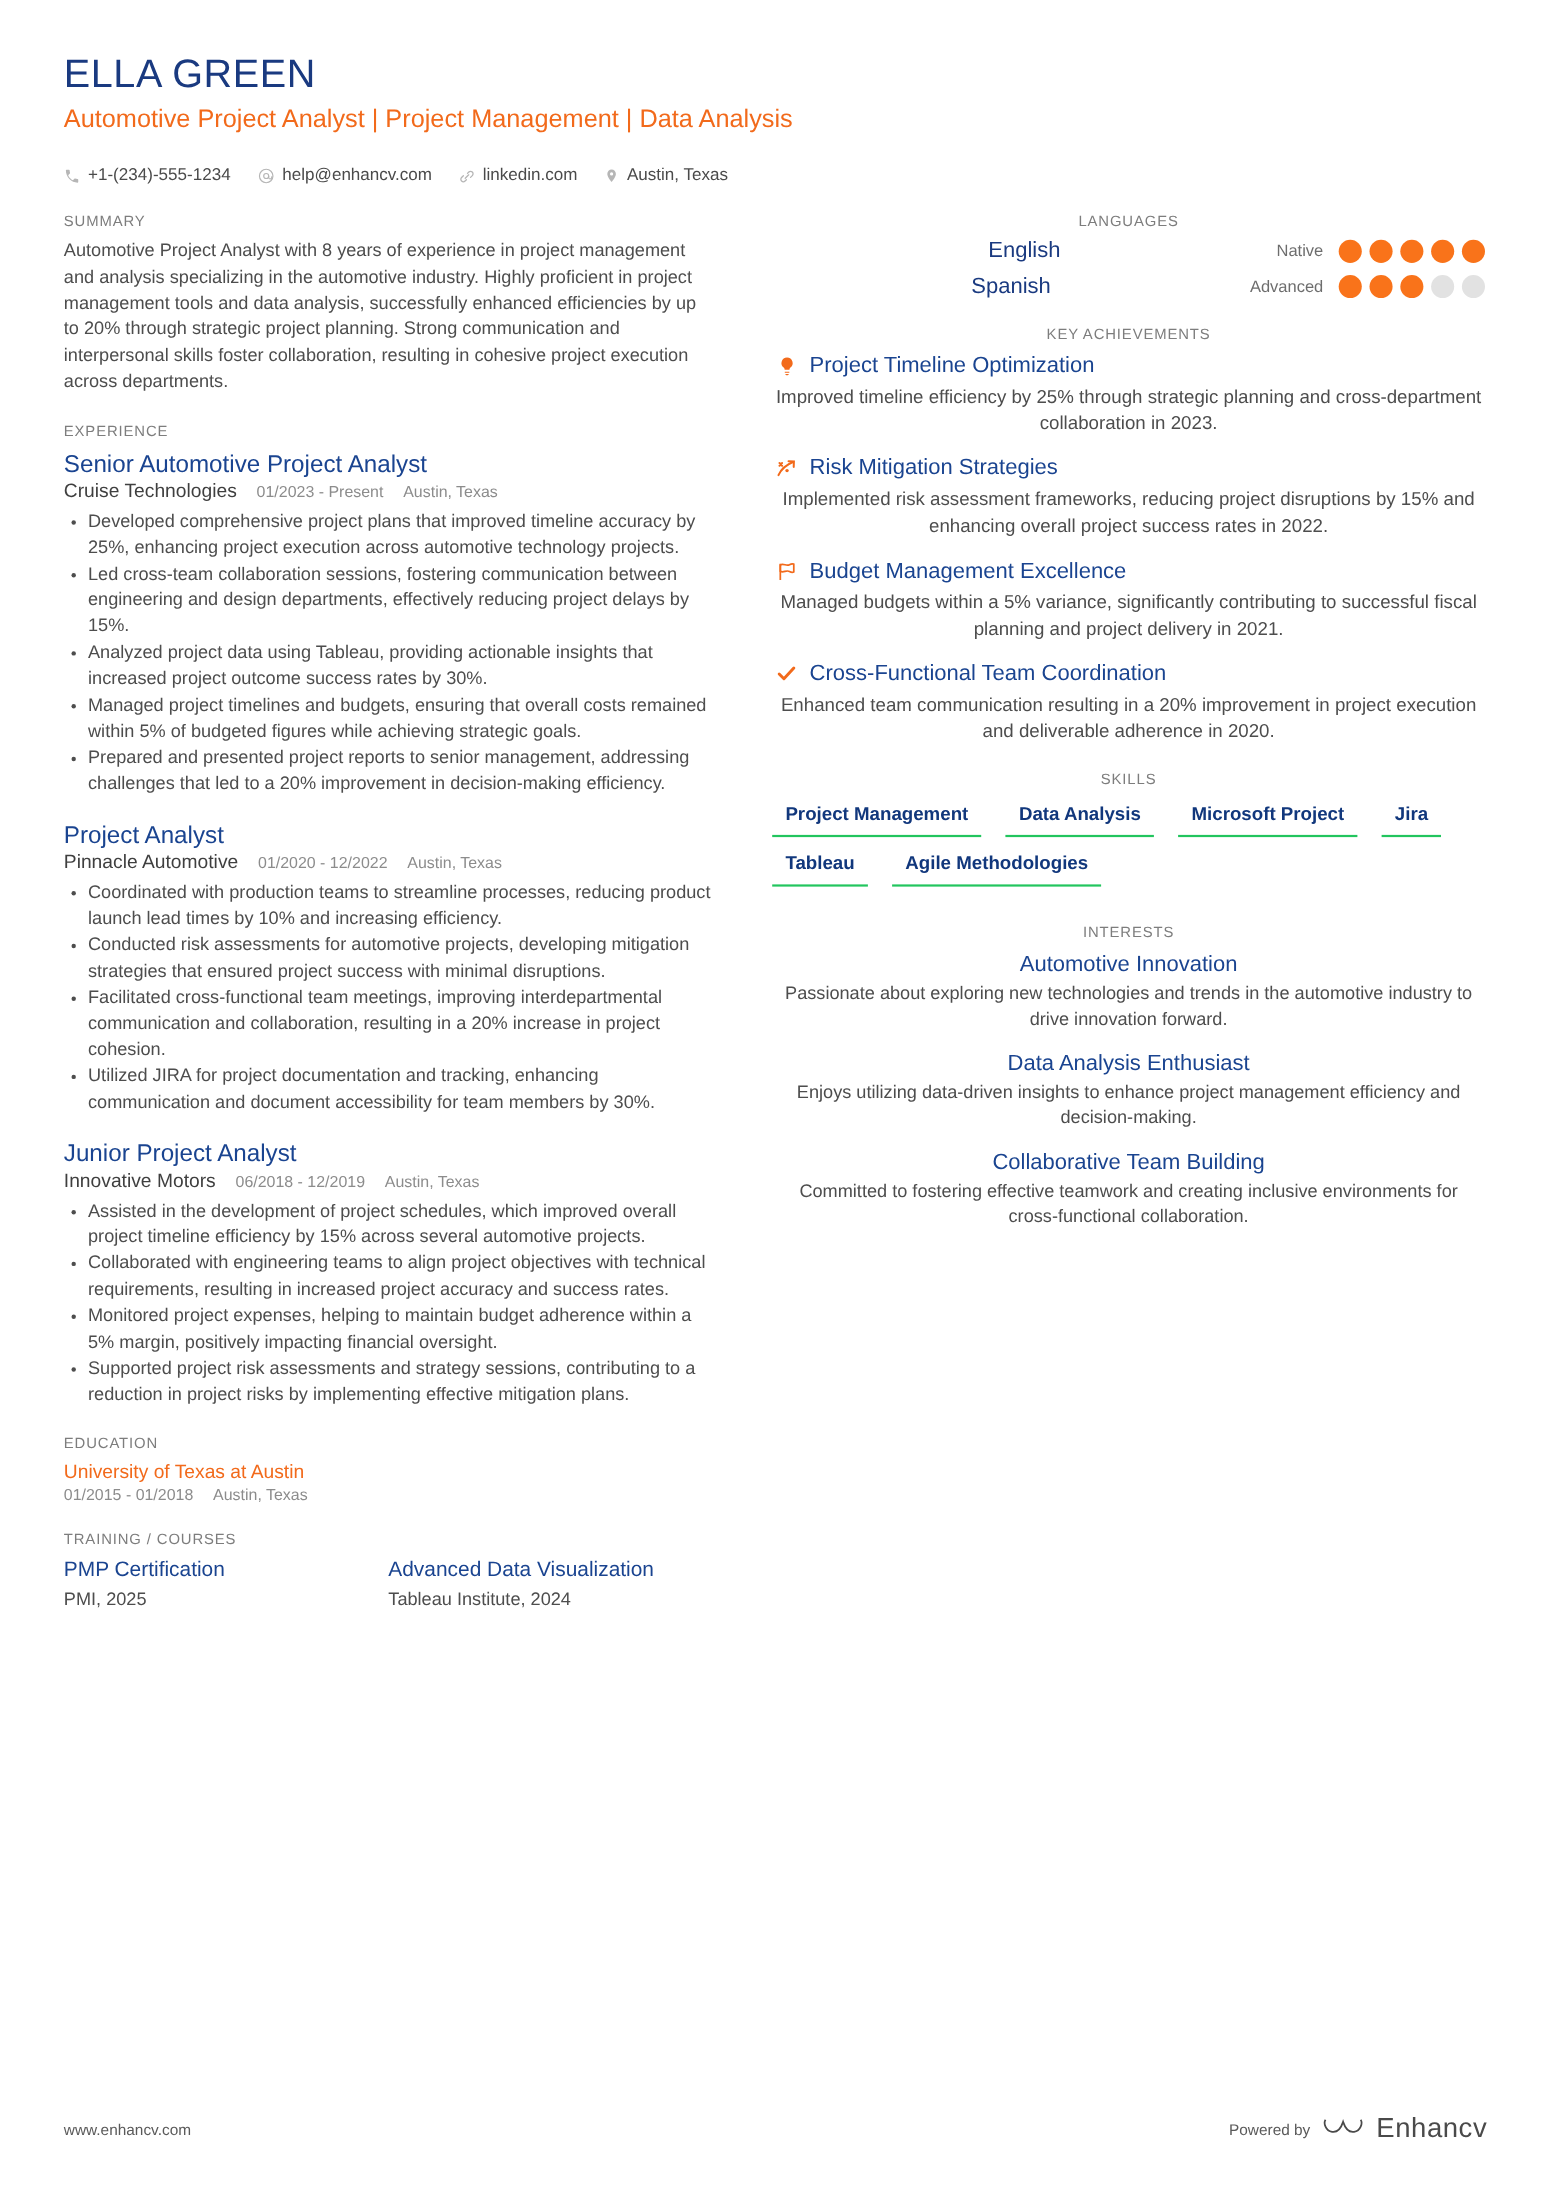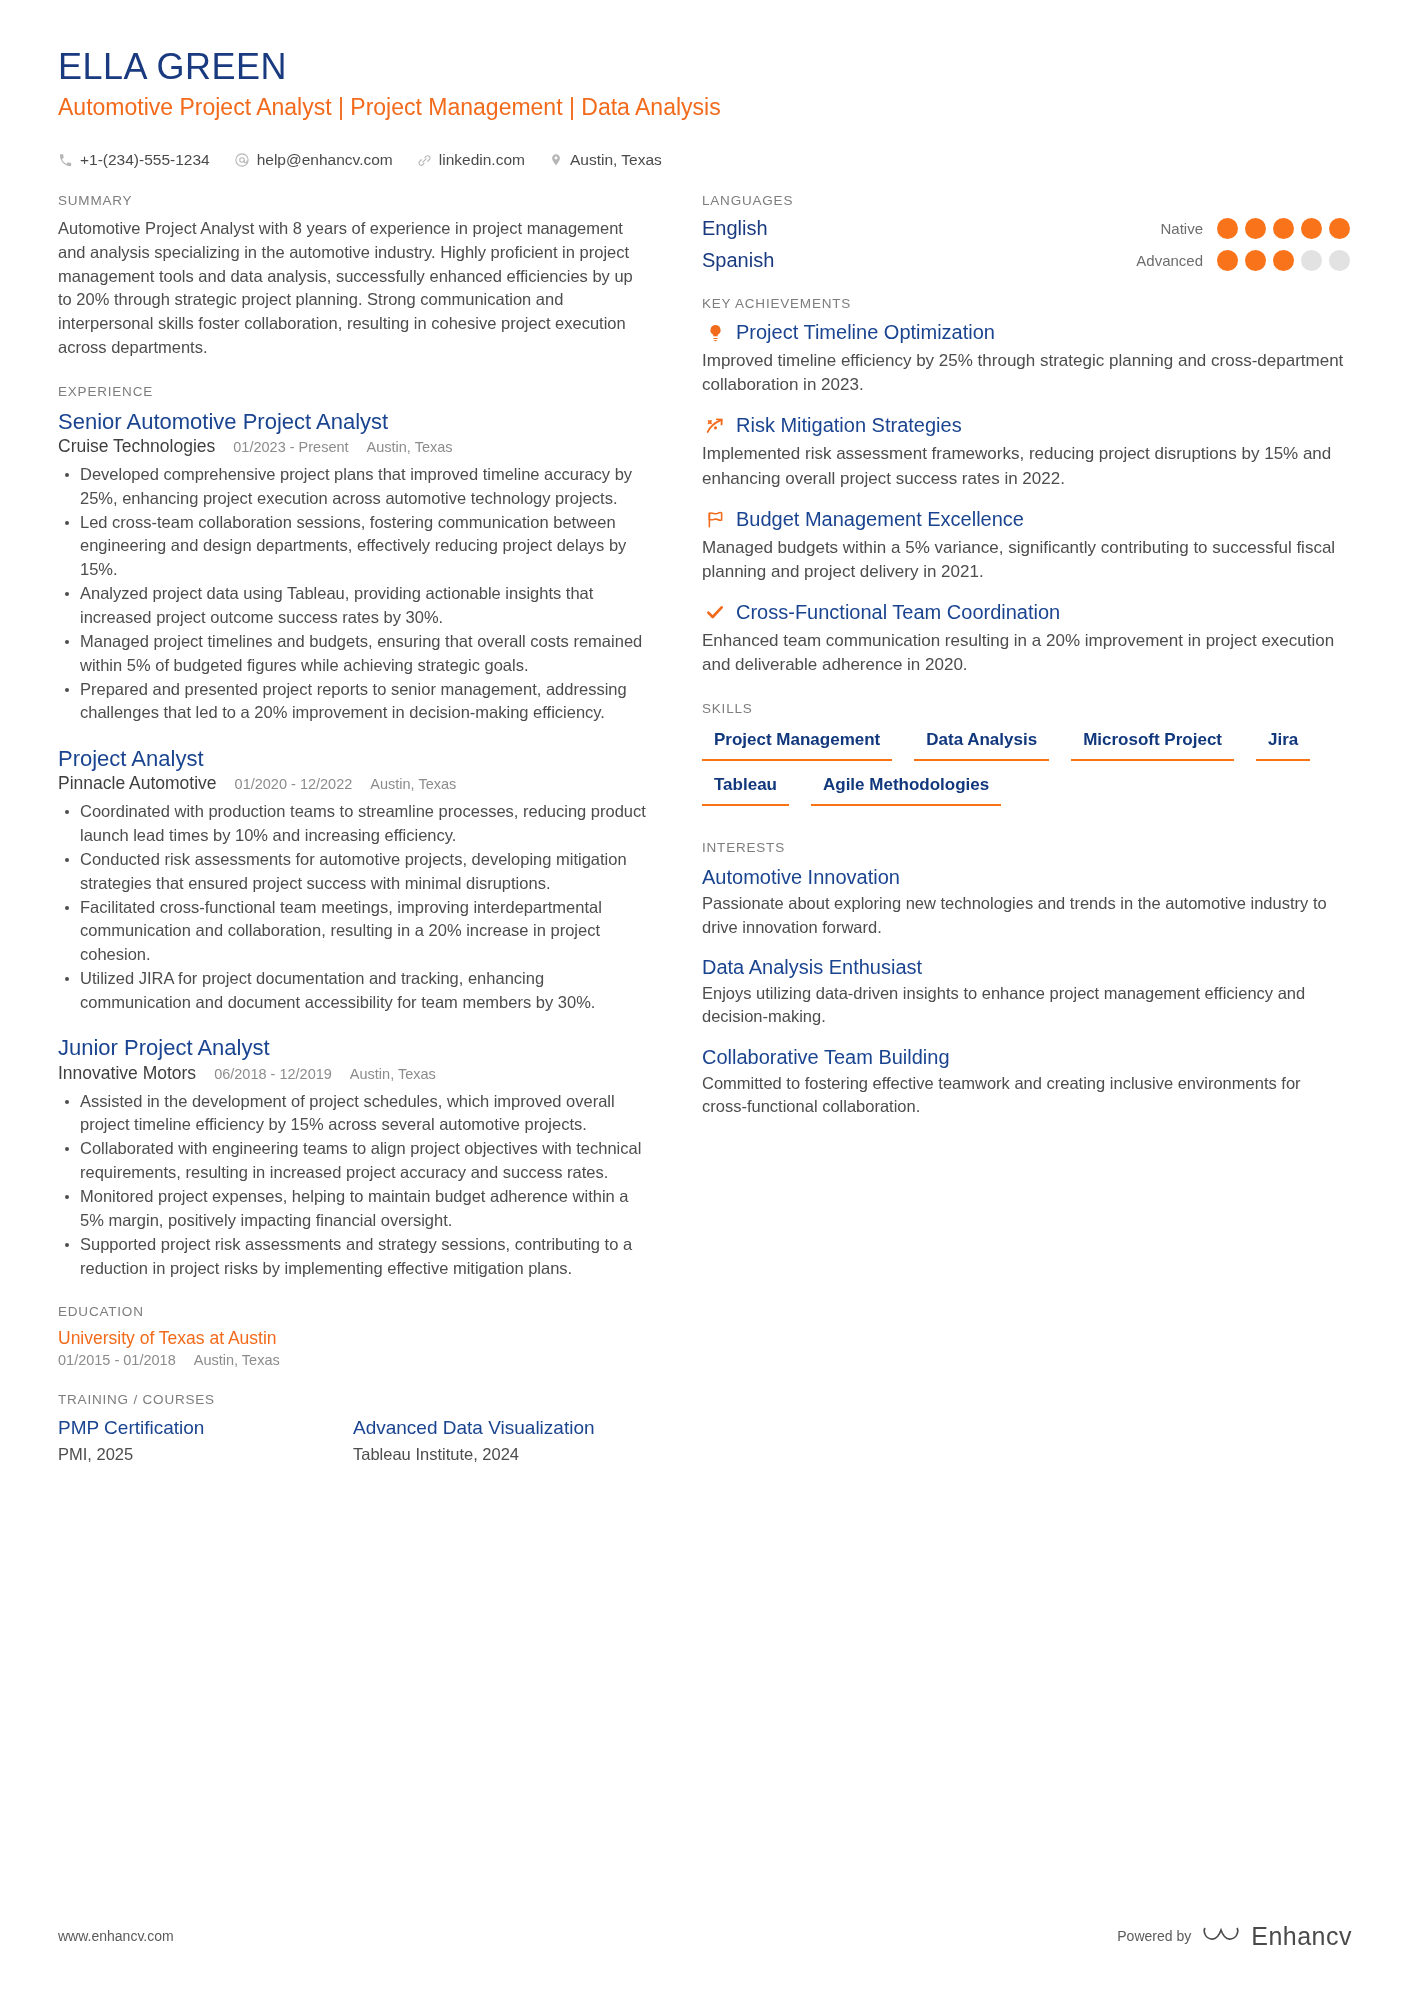--- a/index.html
+++ b/index.html
@@ -54,21 +54,21 @@
     color: #b6b6b6;
   }
 
   
   .columns {
     display: flex;
     margin-top: 24px;
     align-items: flex-start;
   }
   .col-left { width: 620px; padding-right: 30px; }
-  .col-right { width: 672px; padding-left: 24px; }
+  .col-right { width: 672px; padding-left: 24px; text-align: center; }
 
   
   .sec-label {
     font-size: 13.5px;
     letter-spacing: 0.8px;
     color: #7d7d7d;
     text-transform: uppercase;
     margin-bottom: 9px;
   }
   .sec { margin-bottom: 24px; }
@@ -217,21 +217,21 @@
   .skills-wrap {
     display: flex;
     flex-wrap: wrap;
     gap: 9px 22px;
   }
   .skill {
     font-size: 17px;
     font-weight: bold;
     color: #11377c;
     padding: 5px 12px 9px 12px;
-    border-bottom: 2px solid #f97316;
+    border-bottom: 2px solid #22c55e;
     white-space: nowrap;
   }
 
   
   .interest { margin-bottom: 15px; }
   .interest-title {
     font-size: 20px;
     color: #1a4490;
     line-height: 1.3;
     margin-bottom: 2px;

